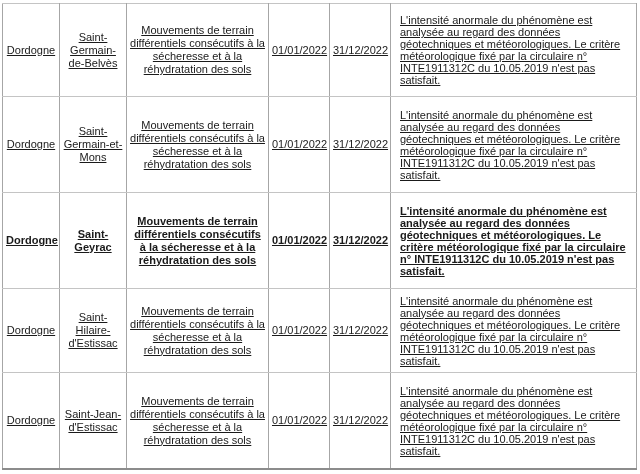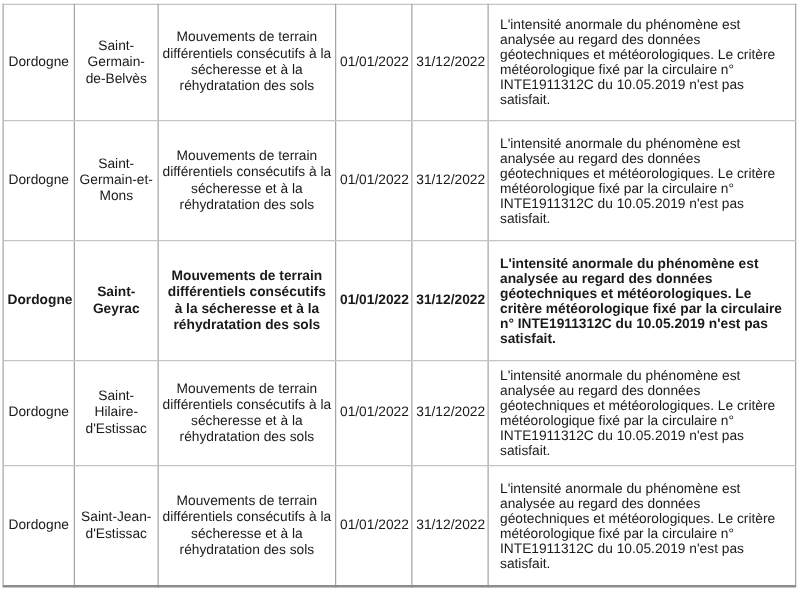--- a/index.html
+++ b/index.html
@@ -32,20 +32,21 @@
   table.catnat td {
     border-left: 1px solid #a6a6a6;
     border-right: 1px solid #a6a6a6;
     border-top: 1px solid #c4c4c4;
     border-bottom: 1px solid #c4c4c4;
     vertical-align: middle;
     text-align: center;
     padding: 4px 3px;
     overflow: hidden;
     background: #ffffff;
+    text-decoration: underline;
   }
   table.catnat tr.r0 td { height: 84px; }
   table.catnat tr.r1 td { height: 87px; }
   table.catnat tr.r2 td { height: 87px; }
   table.catnat tr.r3 td { height: 75px; }
   table.catnat tr.r4 td { height: 87px; }
   table.catnat td.col-motivation {
     text-align: left;
     padding: 4px 9px;
     line-height: 12px;

